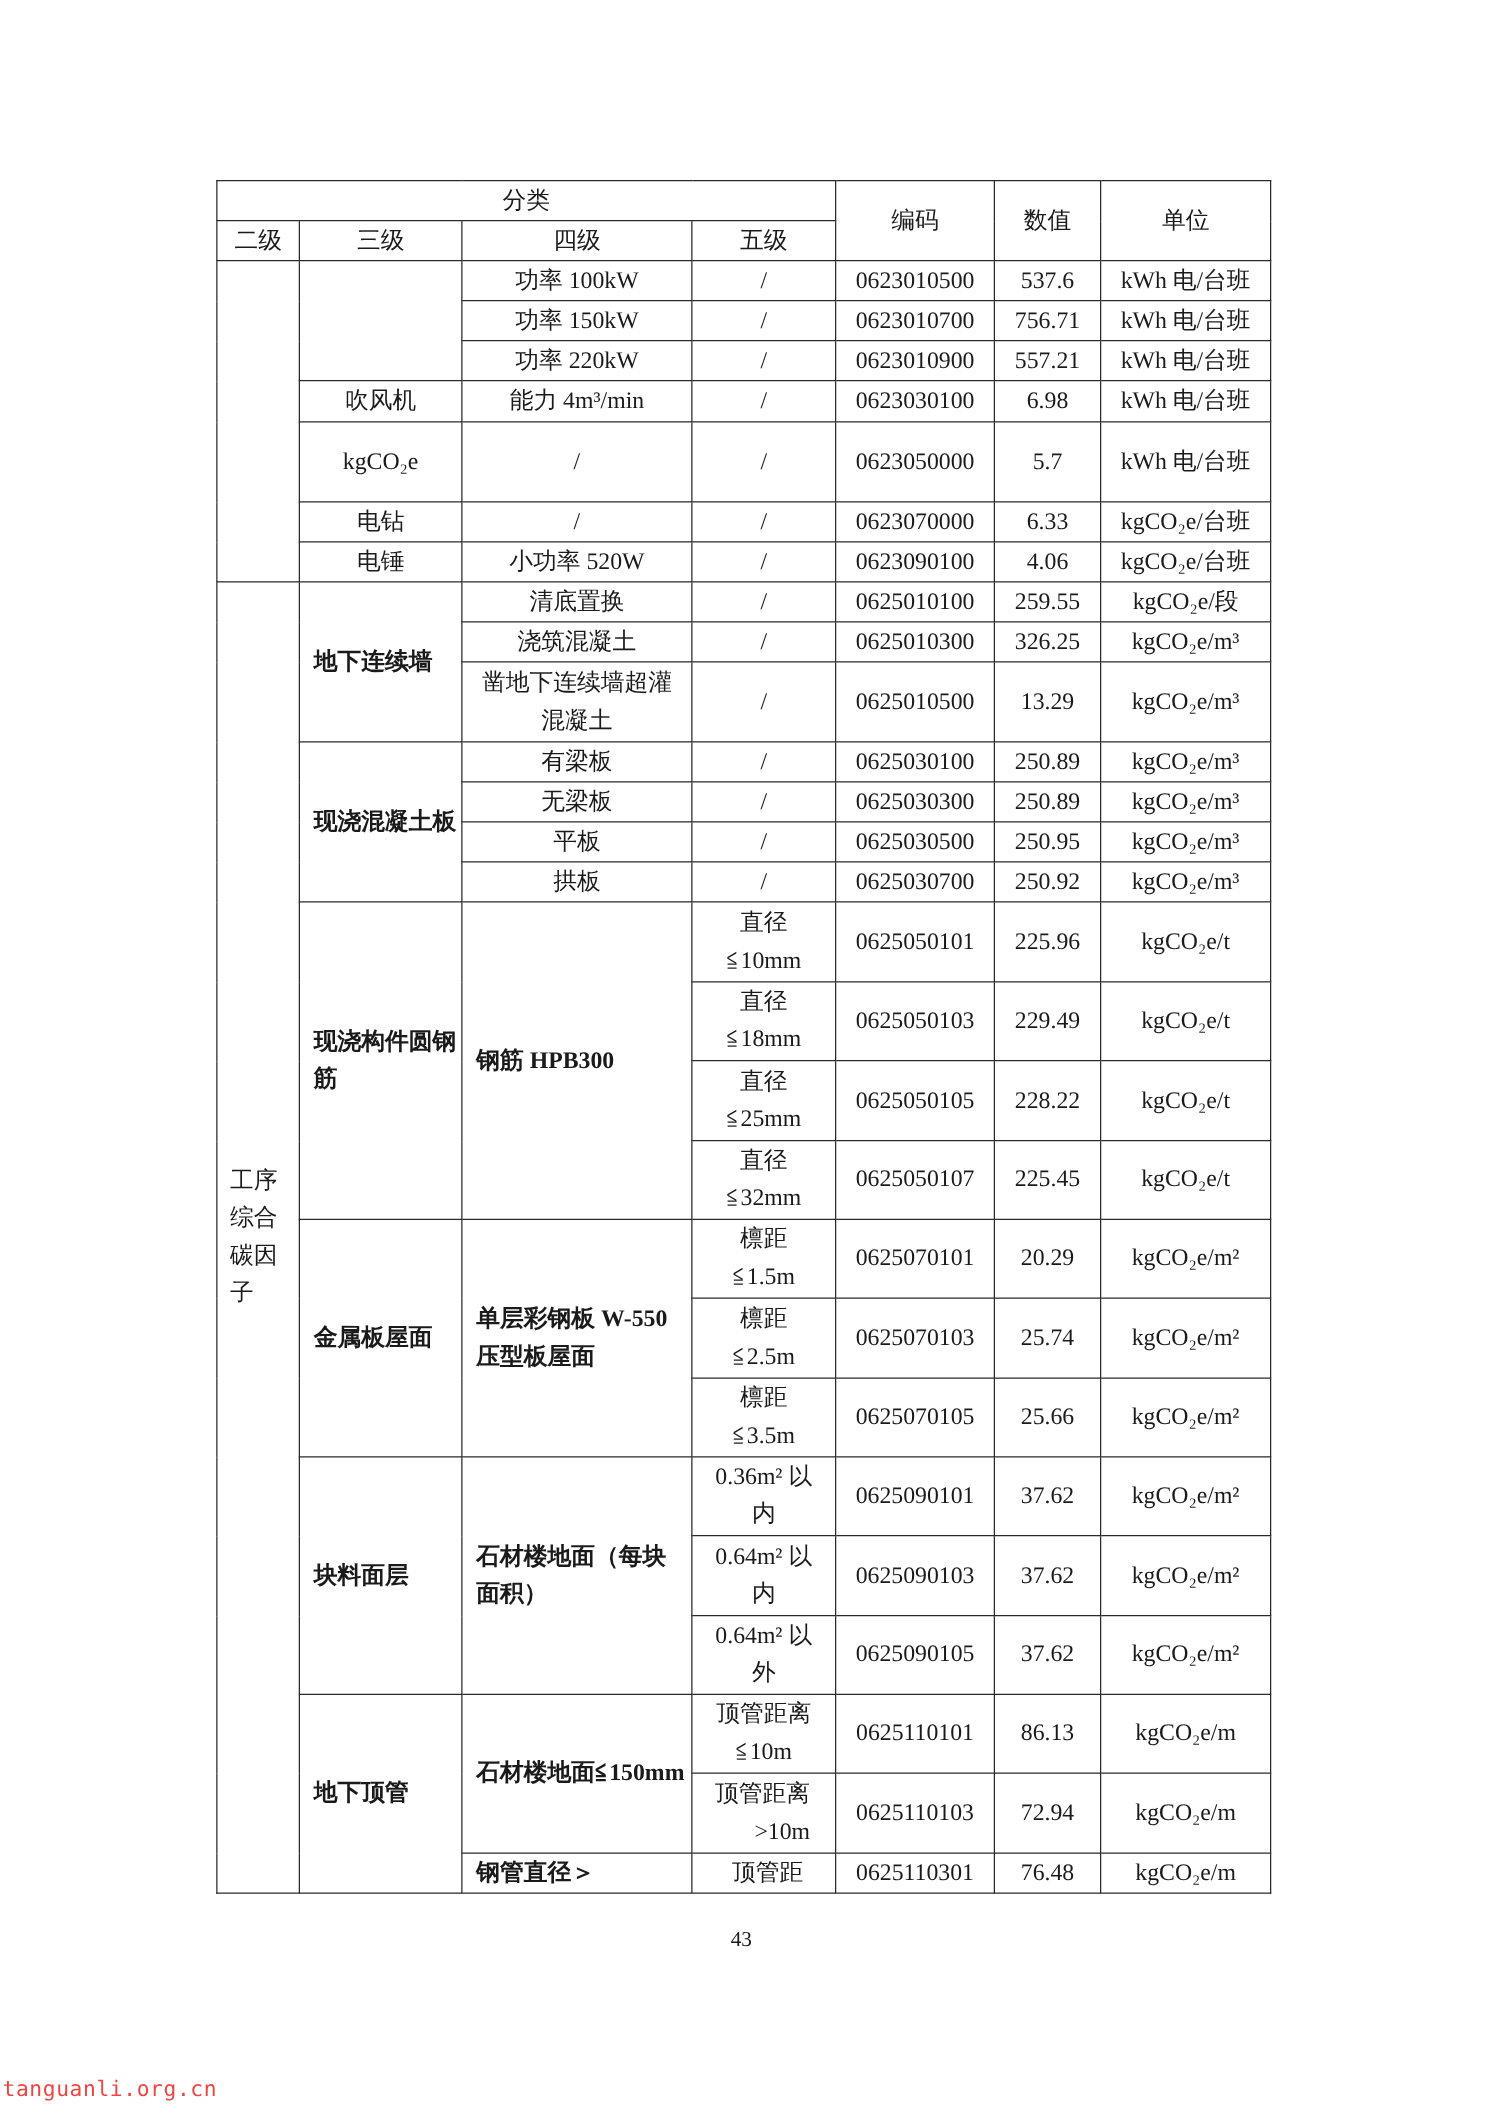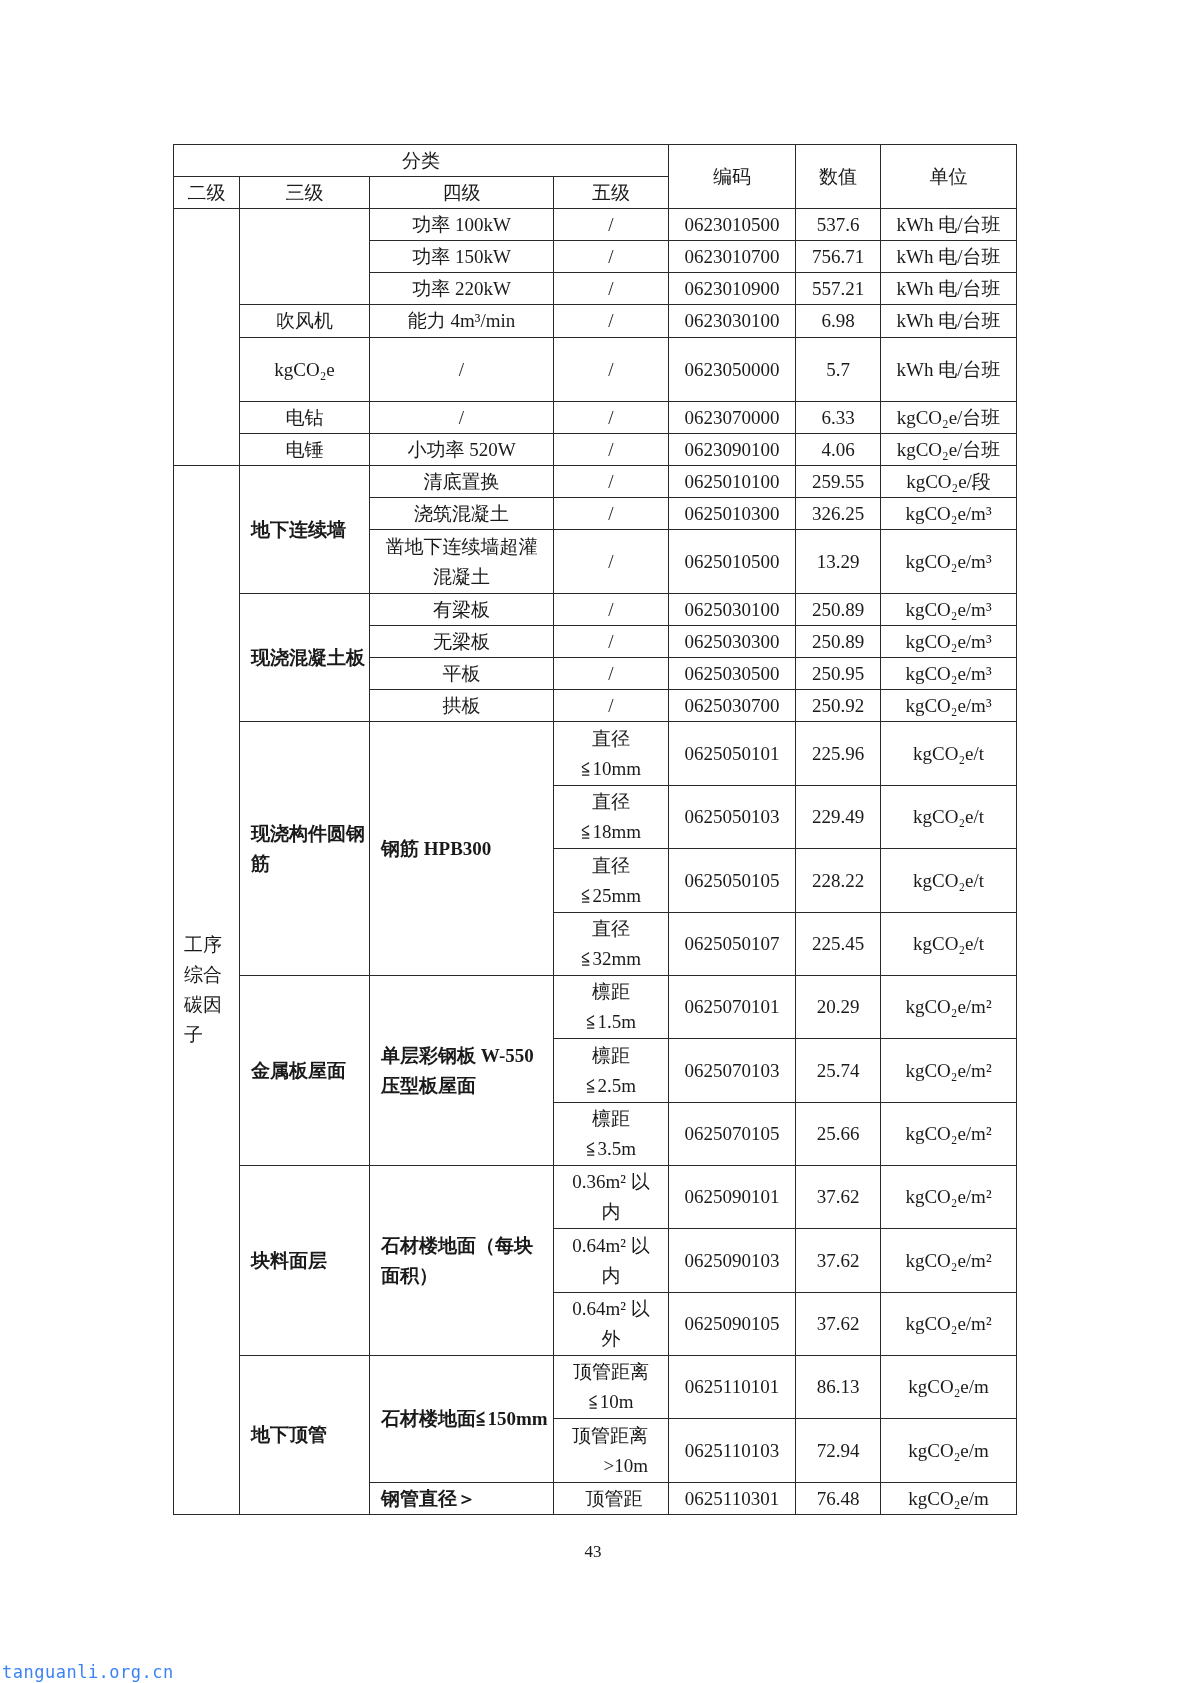--- a/index.html
+++ b/index.html
@@ -7,21 +7,21 @@
          font-family:"Liberation Serif","DejaVu Serif",serif; color:#1a1a1a; }
   #tbl { position:absolute; left:173px; top:144px; border-collapse:collapse;
          table-layout:fixed; width:843px; }
   #tbl td { border:1.3px solid #2a2a2a; padding:0 4px; font-size:19px; line-height:30px;
             text-align:center; vertical-align:middle; overflow:hidden; box-sizing:border-box; }
   #tbl td.left { text-align:left; padding-left:11px;font-weight:bold; }
   #tbl td.lv2 { text-align:left; padding-left:10px; vertical-align:middle; }
   .page-num { position:absolute; left:573px; top:1542px; width:40px; text-align:center;
               font-size:17px; }
   .watermark { position:absolute; left:2px; top:1662px; font-family:"DejaVu Sans Mono",monospace;
-               font-size:17px; color:#3b82f6; letter-spacing:0.5px; }
+               font-size:17px; color:#ef4444; letter-spacing:0.5px; }
 </style>
 </head>
 <body>
 
 <table id="tbl">
   <colgroup>
     <col style="width:66px">
       <col style="width:130px">
       <col style="width:184px">
       <col style="width:115px">

